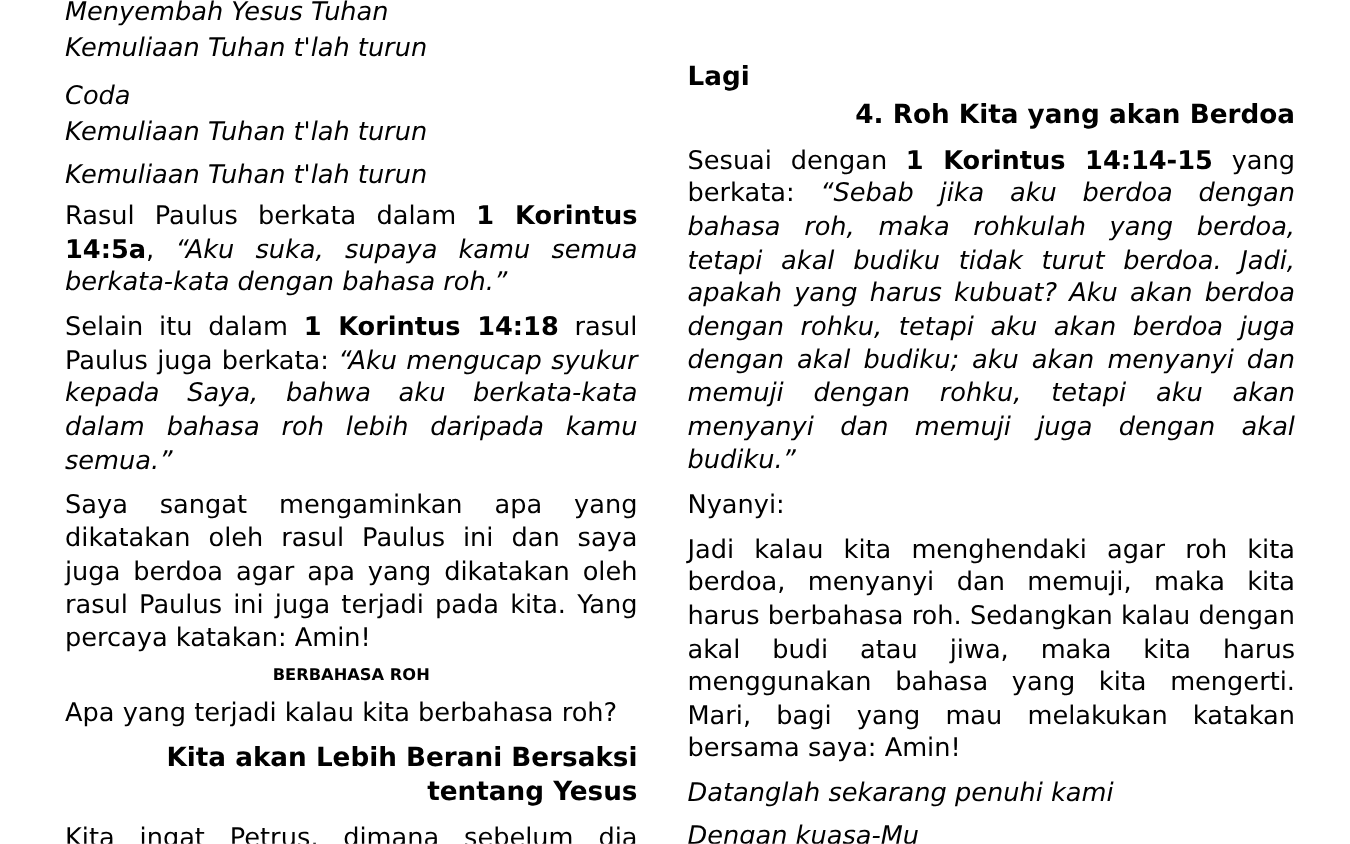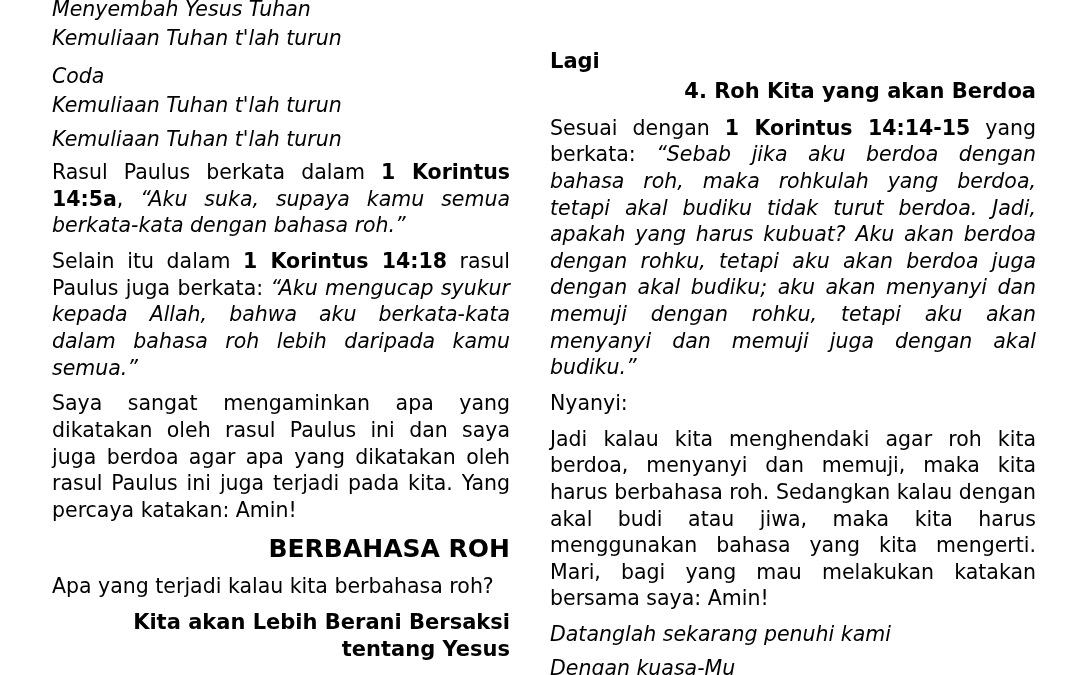--- a/index.html
+++ b/index.html
@@ -61,24 +61,24 @@
     font-size: 20.5px;
     line-height: 1.30;
     margin-bottom: 2px;
     text-align: left;
   }
   .lyric-gap {
     margin-bottom: 12px;
   }
   .heading {
     font-weight: bold;
-    font-size: 25px;
+    font-size: 13px;
     line-height: 1.30;
     margin-bottom: 8px;
-    text-align: right;
+    text-align: center;
   }
   .heading-num {
     font-weight: bold;
     font-size: 21px;
     line-height: 1.30;
     margin-bottom: 9px;
     text-align: right;
   }
   .cont-head {
     font-weight: bold;
@@ -111,21 +111,21 @@
 
       <p class="lyric-tight first-left">Menyembah Yesus Tuhan</p>
       <p class="lyric-tight lyric-gap">Kemuliaan Tuhan t'lah turun</p>
 
       <p class="lyric-tight">Coda</p>
       <p class="lyric">Kemuliaan Tuhan t'lah turun</p>
       <p class="lyric">Kemuliaan Tuhan t'lah turun</p>
 
       <p class="blk"><span>Rasul Paulus berkata dalam </span><b>1 Korintus 14:5a</b><span>, </span><span class="quote">“Aku suka, supaya kamu semua berkata-kata dengan bahasa roh.”</span></p>
 
-      <p class="blk"><span>Selain itu dalam </span><b>1 Korintus 14:18</b><span> rasul Paulus juga berkata: </span><span class="quote">“Aku mengucap syukur kepada Allah, bahwa aku berkata-kata dalam bahasa roh lebih daripada kamu semua.”</span></p>
+      <p class="blk"><span>Selain itu dalam </span><b>1 Korintus 14:18</b><span> rasul Paulus juga berkata: </span><span class="quote">“Aku mengucap syukur kepada Saya, bahwa aku berkata-kata dalam bahasa roh lebih daripada kamu semua.”</span></p>
 
       <p class="blk">Saya sangat mengaminkan apa yang dikatakan oleh rasul Paulus ini dan saya juga berdoa agar apa yang dikatakan oleh rasul Paulus ini juga terjadi pada kita. Yang percaya katakan: Amin!</p>
 
       <p class="heading">BERBAHASA ROH</p>
 
       <p class="blk">Apa yang terjadi kalau kita berbahasa roh?</p>
 
       <p class="heading-num">Kita akan Lebih Berani Bersaksi tentang Yesus</p>
 
       <p class="blk clip-bottom">Kita ingat Petrus, dimana sebelum dia dibaptis Roh Kudus dengan tanda awal</p>

